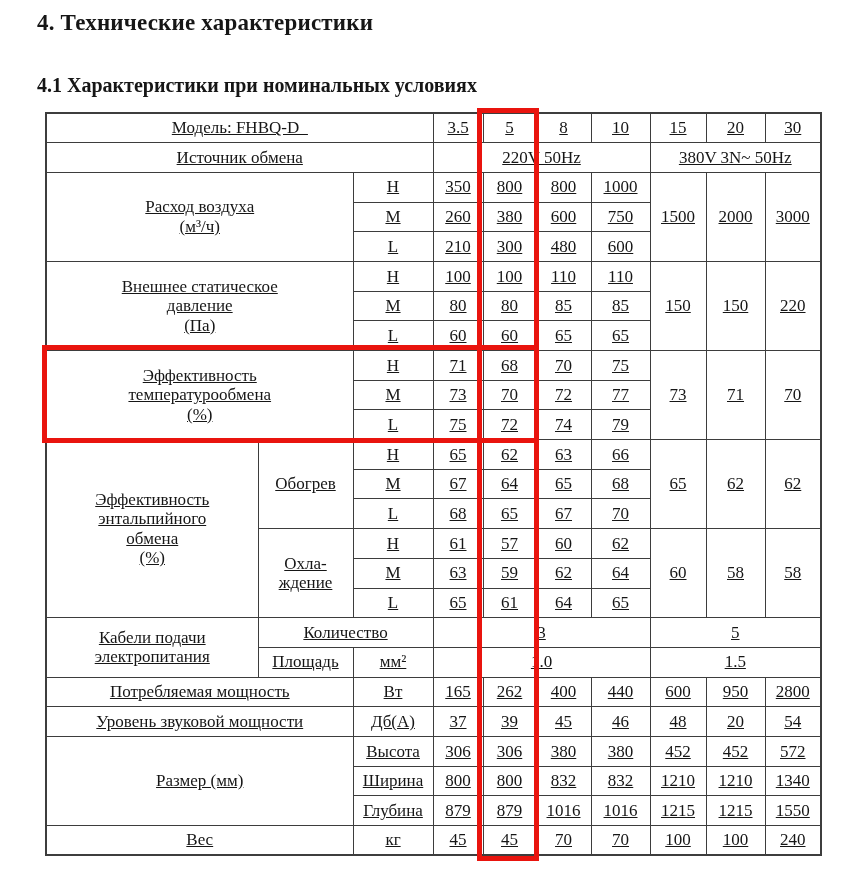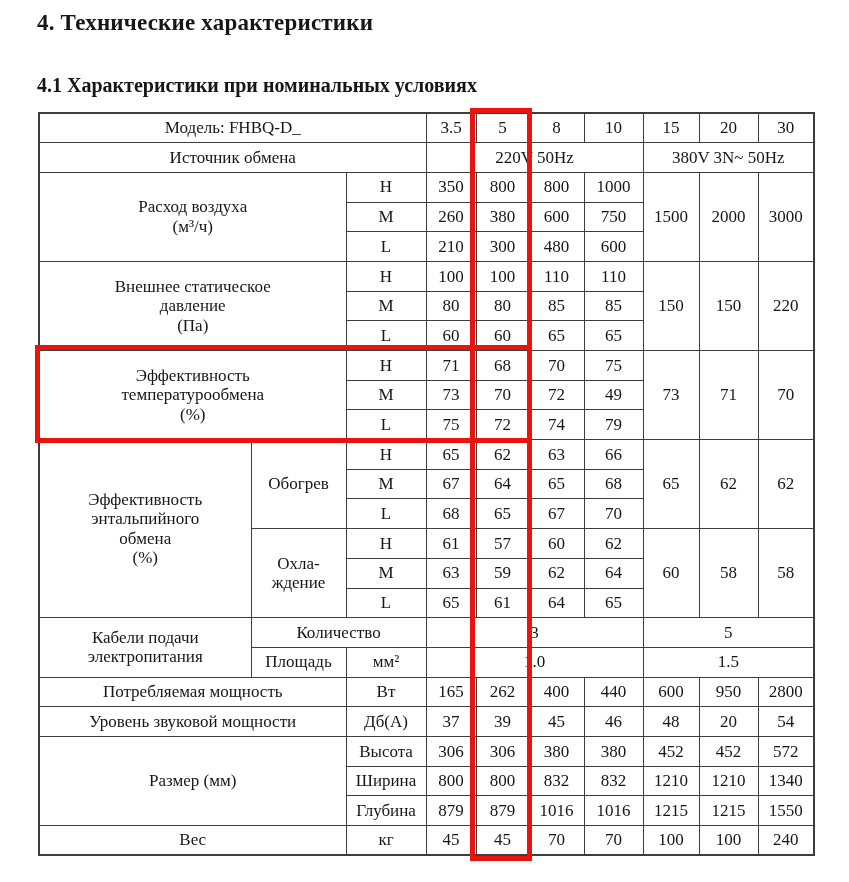--- a/index.html
+++ b/index.html
@@ -1,20 +1,20 @@
 <!DOCTYPE html>
 <html><head>
 <meta charset="utf-8">
 <style>
   html,body { margin:0; padding:0; background:#ffffff; }
   body { width:849px; height:882px; font-family:"Liberation Serif", serif; color:#161616; }
   .page { position:relative; width:849px; height:882px; background:#fff; overflow:hidden; }
   h1.title { position:absolute; left:37px; top:10px; margin:0; font-size:23px; font-weight:700; letter-spacing:0.2px; }
   h2.subtitle { position:absolute; left:37px; top:74px; margin:0; font-size:20px; font-weight:700; }
-  .table-wrap { position:absolute; left:38px; top:112px; width:775px; }
+  .table-wrap { position:absolute; left:45px; top:112px; width:775px;text-decoration:underline; }
   table.spec { border-collapse:collapse; table-layout:fixed; width:775px; border:2px solid #3d3d3d; }
   table.spec td { border:1px solid #3d3d3d; text-align:center; vertical-align:middle;
                   font-size:17px; padding:0; overflow:hidden; line-height:1.15; }
   table.spec tr { height:29.7px; }
   td.ml { white-space:pre-line; line-height:1.2;margin-left:48px; }
   td.vtop { vertical-align:top; padding-top:7px; }
   td.al { text-align:left; padding-left:5px; }
   .hl { position:absolute; border:5px solid #e9140e; box-sizing:border-box; pointer-events:none; }
   .hl-col { left:432px; top:-4px; width:62px; height:753px; }
   .hl-row { left:-3px; top:233px; width:497px; height:98px; }
@@ -123,21 +123,21 @@
           <td>75</td>
           <td rowspan="3">73</td>
           <td rowspan="3">71</td>
           <td rowspan="3">70</td>
         </tr>
         <tr>
           <td>M</td>
           <td>73</td>
           <td>70</td>
           <td>72</td>
-          <td>49</td>
+          <td>77</td>
         </tr>
         <tr>
           <td>L</td>
           <td>75</td>
           <td>72</td>
           <td>74</td>
           <td>79</td>
         </tr>
 
         <tr>

